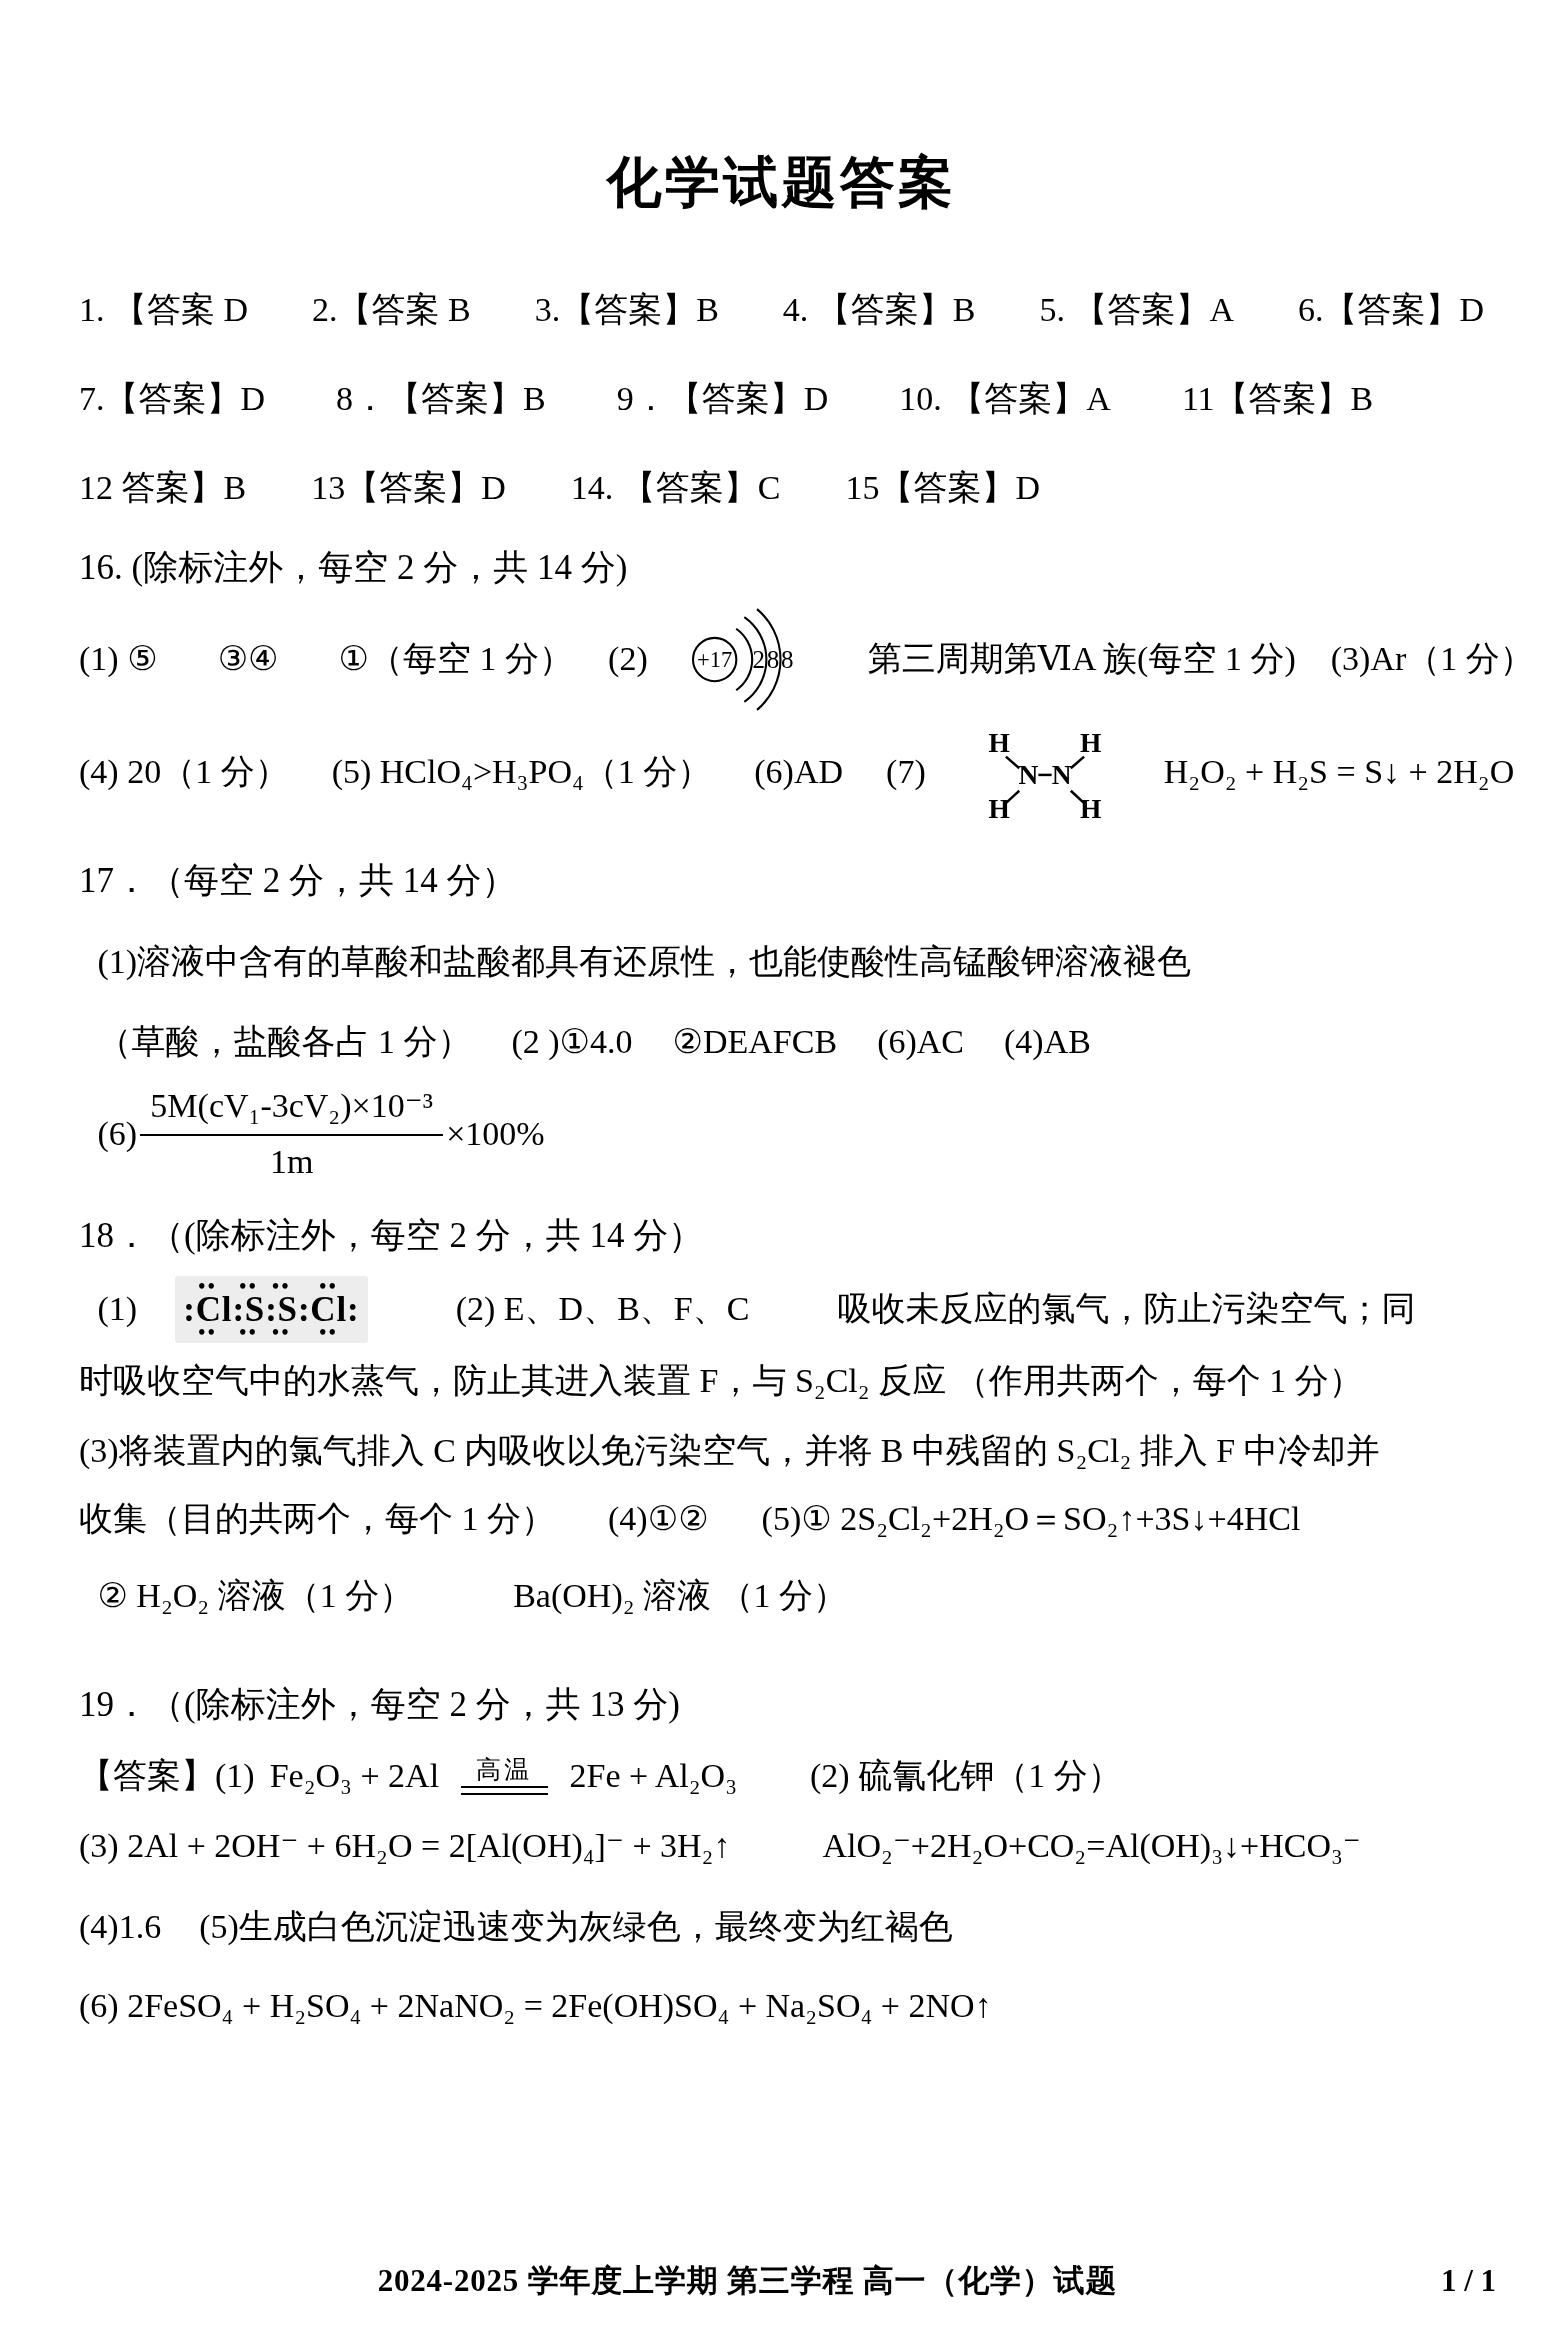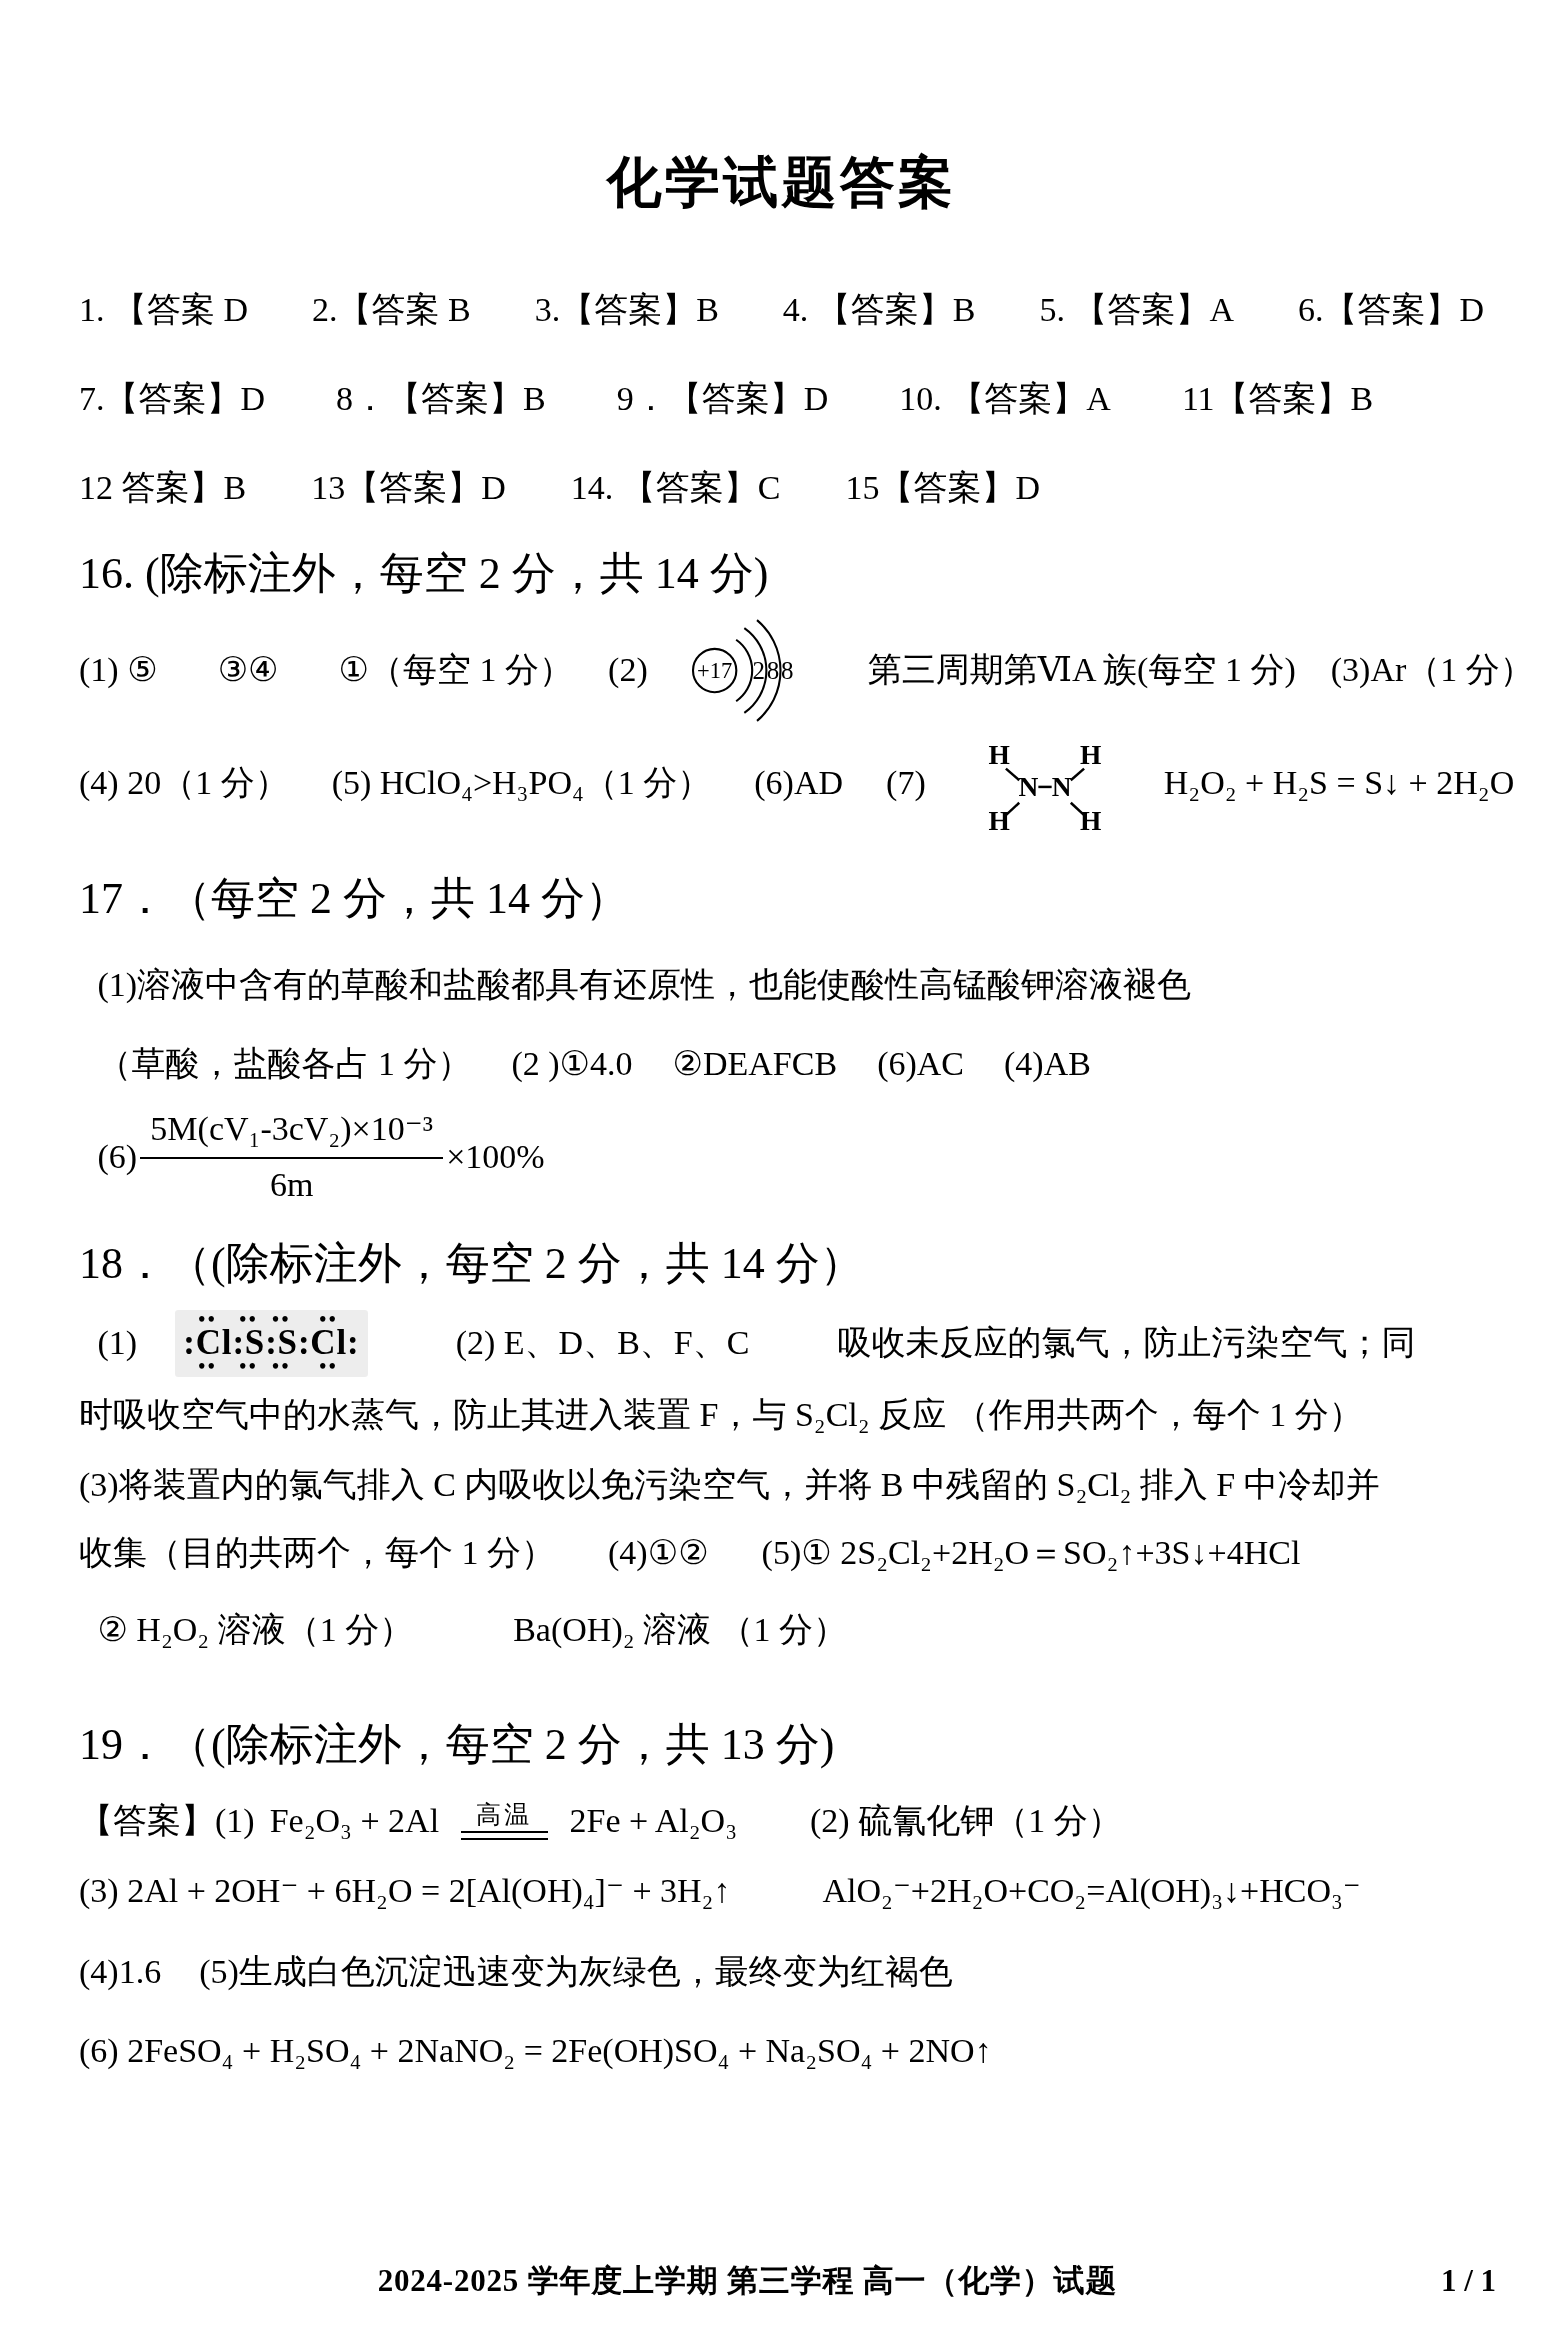--- a/index.html
+++ b/index.html
@@ -32,21 +32,21 @@
     text-align: center;
     letter-spacing: 3.3px;
     margin-bottom: 67px;
   }
   .line { font-size: 34px; white-space: nowrap; line-height: 1.25; }
   .flex-line { display: flex; align-items: center; }
   .mc-row { font-size: 34px; white-space: nowrap; margin-bottom: 43px; display: flex; }
   .mc-row-1 { justify-content: space-between; }
   .mc-row-2 { gap: 71px; }
   .mc-row-3 { gap: 65px; margin-bottom: 35px; }
-  .q-header { font-size: 44px; white-space: nowrap; }
+  .q-header { font-size: 35px; white-space: nowrap; }
   .indent { padding-left: 18.4px; }
 
   
   .q16-header { margin-bottom: 15px; }
   .q16-line1 { gap: 35px; margin-bottom: 6.7px; }
   .q16-line1 .wide-gap { margin-left: 25px; }
   .q16-line2 { gap: 43px; margin-bottom: 33px; }
   .atom-svg { flex: 0 0 auto; }
   .atom-svg .nucleus-circle { fill: none; stroke: #000; stroke-width: 2.5; }
   .atom-svg .arc { fill: none; stroke: #000; stroke-width: 2.5; }
@@ -179,21 +179,21 @@
     <span>(2 )①4.0</span>
     <span>②DEAFCB</span>
     <span>(6)AC</span>
     <span>(4)AB</span>
   </div>
   <div class="line flex-line indent q17-line3">
     <span class="frac-group">
       <span>(6)</span>
       <span class="frac">
         <span class="num formula">5M(cV₁-3cV₂)×10⁻³</span>
-        <span class="den formula">6m</span>
+        <span class="den formula">1m</span>
       </span>
       <span class="formula">×100%</span>
     </span>
   </div>
 
   <div class="line q-header q18-header">18．（(除标注外，每空 2 分，共 14 分）</div>
   <div class="line flex-line indent q18-line1">
     <span>(1)</span>
     <span class="lewis">
       <span class="lewis-atom">

